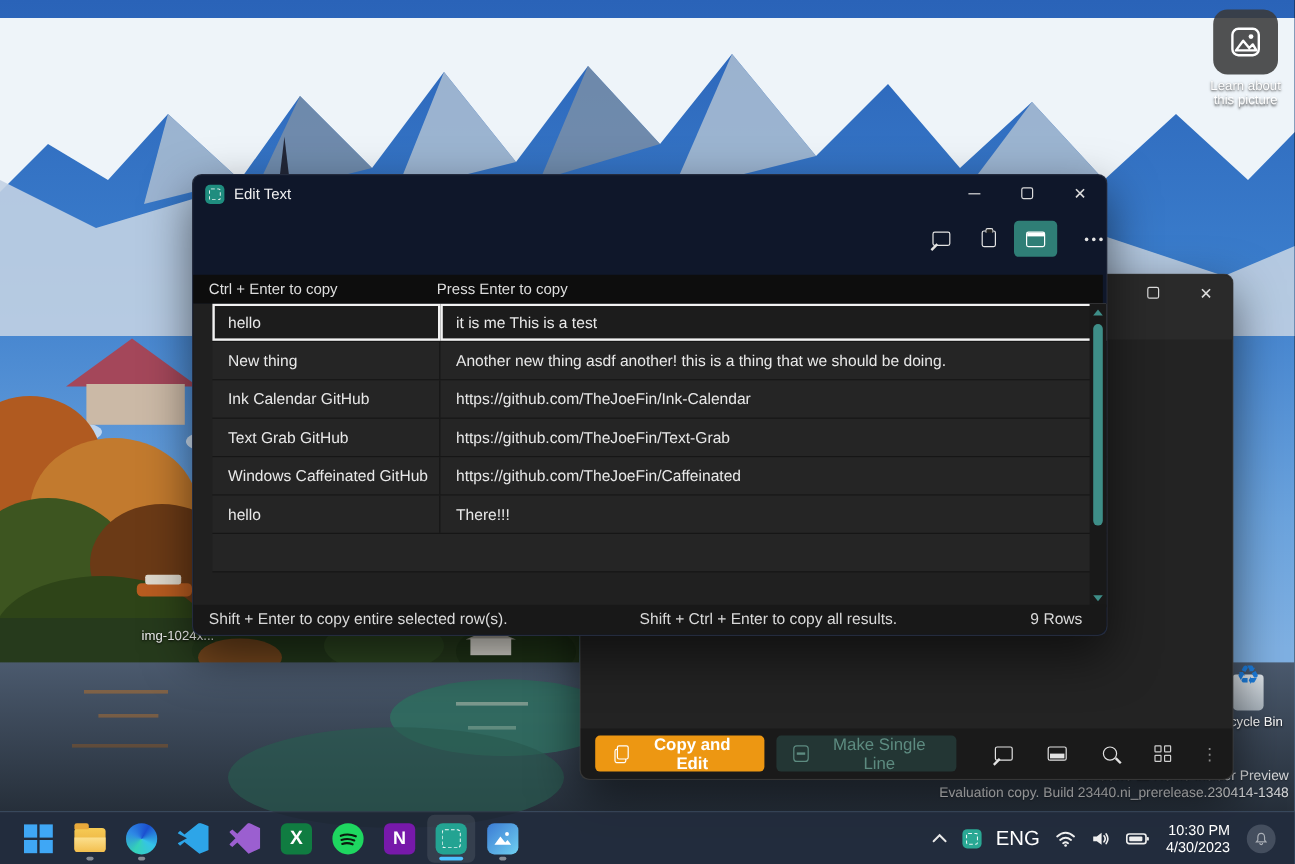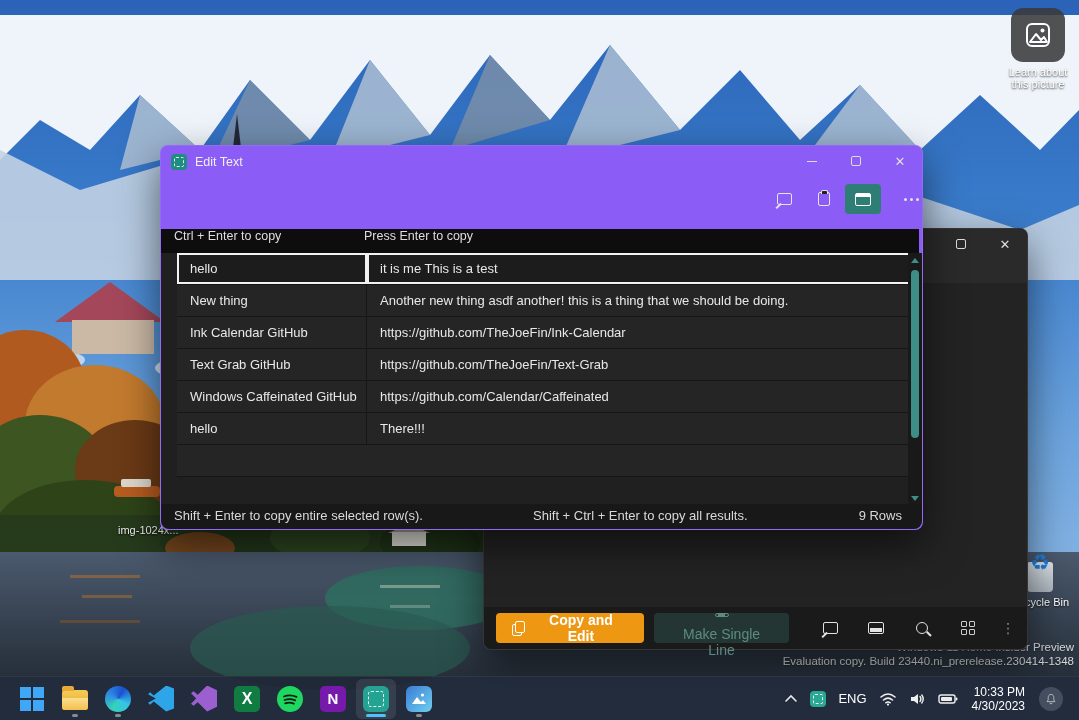--- a/index.html
+++ b/index.html
@@ -41,33 +41,33 @@
   .capbtn.close { font-size:13px; }
 
   
   .main-win { left:483px; top:228px; width:545px; height:422px; background:#232323; z-index:2; }
   .main-win .mw-top { height:54px; background:#2a2a2a; border-radius:8px 8px 0 0; position:relative; }
   .main-win .mw-bottom { position:absolute; left:0; right:0; bottom:0; height:42px;
     background:#1a1a1a; border-radius:0 0 8px 8px; display:flex; align-items:center; padding:0 12px; }
   .btn-orange { height:30px; padding:0 16px; background:#ED9712; border:none; border-radius:4px;
     color:#fff; font-size:14px; font-weight:700; display:flex; align-items:center; gap:9px; }
   .btn-teal-dim { height:30px; padding:0 14px; margin-left:10px; background:#233634; border:none;
-    border-radius:4px; color:#5d8b80; font-size:14px; display:flex; align-items:center; gap:9px;flex-direction:column; }
+    border-radius:4px; color:#5d8b80; font-size:14px; display:flex; align-items:center; gap:9px; }
   .mw-iconbtn { width:30px; height:30px; margin-left:16px; display:flex; align-items:center;
     justify-content:center; color:#e2e2e2; }
   .copy-ic { position:relative; width:13px; height:15px; }
   .copy-ic i { position:absolute; border:1.6px solid #fff; border-radius:2px; width:10px; height:12px; }
   .copy-ic i.b { left:0; bottom:0; } .copy-ic i.t { right:0; top:0; background:#ED9712; }
   .minus-box { width:14px; height:14px; border:1.5px solid #5d8b80; border-radius:3px;
     display:flex; align-items:center; justify-content:center; }
   .minus-box b { width:7px; height:1.5px; background:#5d8b80; }
   .ellipsis-partial { color:#8a8a8a; margin-left:18px; font-size:14px; }
 
   
-  .edit-win { left:160px; top:145px; width:763px; height:385px; background:#8b5cf6; z-index:3;
+  .edit-win { left:160px; top:145px; width:763px; height:385px; background:#0f172a; z-index:3;
     border-radius:8px; }
   .et-titlebar { height:32px; display:flex; align-items:center; padding-left:10px; position:relative; }
   .et-title { font-size:12.5px; color:#f0f0f0; margin-left:8px; }
   .tg-logo { width:16px; height:16px; border-radius:4px; background:#1f8d7f; position:relative; }
   .tg-logo::after { content:""; position:absolute; inset:3px; border:1.3px dashed rgba(255,255,255,.85);
     border-radius:2px; }
   .et-searchrow { position:absolute; left:12px; top:38px; right:12px; height:32px; }
   .search-box { position:absolute; left:0; top:0; width:576px; height:30px; background:#2c2c2c;
     border:1px solid #6a6a6a; border-bottom:2px solid #55a79e; border-radius:4px;
     display:flex; align-items:center; padding:0 10px; font-size:13px; color:#fff; }
@@ -80,21 +80,21 @@
     background:currentColor; transform:rotate(-45deg); }
   .ic-clip { width:12px; height:14px; border:1.4px solid currentColor; border-radius:2px; position:relative; }
   .ic-clip::before { content:""; position:absolute; left:2px; top:-3px; width:5px; height:3px;
     border:1.4px solid currentColor; border-bottom:none; border-radius:2px 2px 0 0; background:#202020; }
   .ic-tablewin { width:16px; height:13px; border:1.4px solid #fff; border-radius:2px; position:relative; }
   .ic-tablewin::before { content:""; position:absolute; left:0; top:0; right:0; height:3px; background:#fff; }
   .ic-dots { display:flex; gap:3px; }
   .ic-dots i { width:3px; height:3px; border-radius:50%; background:#e4e4e4; }
 
   .et-table-header { position:absolute; left:0; right:3px; top:83px; height:24px; background:#0d0d0d;
-    display:flex; font-size:12.5px; color:#dedede; }
+    display:flex; font-size:12.5px; color:#dedede; align-items:center; }
   .hcell1 { width:190px; padding-left:13px; } .hcell2 { padding-left:13px; }
   .et-rows { position:absolute; left:0; right:0; top:107px; height:253px; overflow:hidden; background:#202020; }
   .row { display:flex; height:32px; background:#252525; border-bottom:1px solid #161616;
     font-size:13px; color:#e8e8e8; align-items:stretch;margin-left:16px; }
   .cell { display:flex; align-items:center; padding-left:13px; white-space:nowrap; overflow:hidden; }
   .cell.c1 { width:190px; border-right:1px solid #161616; }
   .cell.c2 { flex:1; }
   .row.selected { background:#1c1c1c; }
   .row.selected .cell { outline:2px solid #f2f2f2; outline-offset:-2px; }
 
@@ -137,21 +137,21 @@
   .g-spotify { background:#1ED760; border-radius:50%; position:relative; }
   .g-onenote { background:#7719AA; border-radius:5px; display:flex; align-items:center; justify-content:center; }
   .g-onenote::after { content:"N"; color:#fff; font-weight:700; font-size:15px; }
   .g-textgrab { background:#23a392; border-radius:6px; position:relative; }
   .g-textgrab::after { content:""; position:absolute; inset:5px; border:1.6px dashed rgba(255,255,255,.9); border-radius:3px; }
   .g-photos { background:linear-gradient(135deg,#3b7bd4,#6fd0f0); border-radius:6px;
     display:flex; align-items:center; justify-content:center; }
 
   .tb-tray { margin-left:auto; display:flex; align-items:center; padding-right:10px; color:#fff; }
   .tray-item { display:flex; align-items:center; justify-content:center; height:40px; padding:0 6px; }
-  .tray-lang { font-size:13px; }
+  .tray-lang { font-size:17px; }
   .tray-clock { text-align:right; font-size:12px; line-height:14px; padding:0 8px; }
   .tray-badge { width:24px; height:24px; border-radius:50%; background:rgba(80,90,105,.75);
     display:flex; align-items:center; justify-content:center; }
   .tg-mini { width:16px; height:16px; border-radius:4px; background:#2aa894; position:relative; }
   .tg-mini::after { content:""; position:absolute; inset:3px; border:1.2px dashed rgba(255,255,255,.9); border-radius:2px; }
 
   .mag { width:12px; height:12px; border:1.6px solid #e2e2e2; border-radius:50%; position:relative; }
   .mag::after { content:""; position:absolute; width:6px; height:1.6px; background:#e2e2e2;
     right:-5px; bottom:-2px; transform:rotate(45deg); }
   .grid4 { display:grid; grid-template-columns:6px 6px; grid-template-rows:6px 6px; gap:2px; }
@@ -350,21 +350,21 @@
         </div>
 
         <div class="row">
           <div class="cell c1">Text Grab GitHub</div>
           <div class="cell c2">https://github.com/TheJoeFin/Text-Grab</div>
         </div>
 
 
         <div class="row">
           <div class="cell c1">Windows Caffeinated GitHub</div>
-          <div class="cell c2">https://github.com/Calendar/Caffeinated</div>
+          <div class="cell c2">https://github.com/TheJoeFin/Caffeinated</div>
         </div>
 
         <div class="row">
           <div class="cell c1">hello</div>
           <div class="cell c2">There!!!</div>
         </div>
 
         <div class="row">
         </div>
 
@@ -454,21 +454,21 @@
           </svg>
       </div>
       <div class="tray-item">
         <svg width="20" height="12" viewBox="0 0 20 12">
             <rect x="1" y="2" width="16" height="8" rx="2" fill="none" stroke="#eee" stroke-width="1.4"></rect>
             <rect x="17.6" y="4.5" width="1.8" height="3" rx="0.8" fill="#eee"></rect>
             <rect x="3" y="4" width="11" height="4" rx="1" fill="#eee"></rect>
           </svg>
       </div>
       <div class="tray-clock">
-        <div>10:33 PM</div>
+        <div>10:30 PM</div>
         <div>4/30/2023</div>
       </div>
       <div class="tray-item">
         <div class="tray-badge">
           <svg width="12" height="12" viewBox="0 0 12 12">
               <path d="M6 1.4 C4 1.4 3.2 3 3.2 4.8 L3.2 7 L2 8.6 L10 8.6 L8.8 7 L8.8 4.8 C8.8 3 8 1.4 6 1.4 Z M4.8 9.6 a1.2 1.2 0 0 0 2.4 0" fill="none" stroke="rgba(255,255,255,.55)" stroke-width="1"></path>
             </svg>
         </div>
       </div>
     </div>

